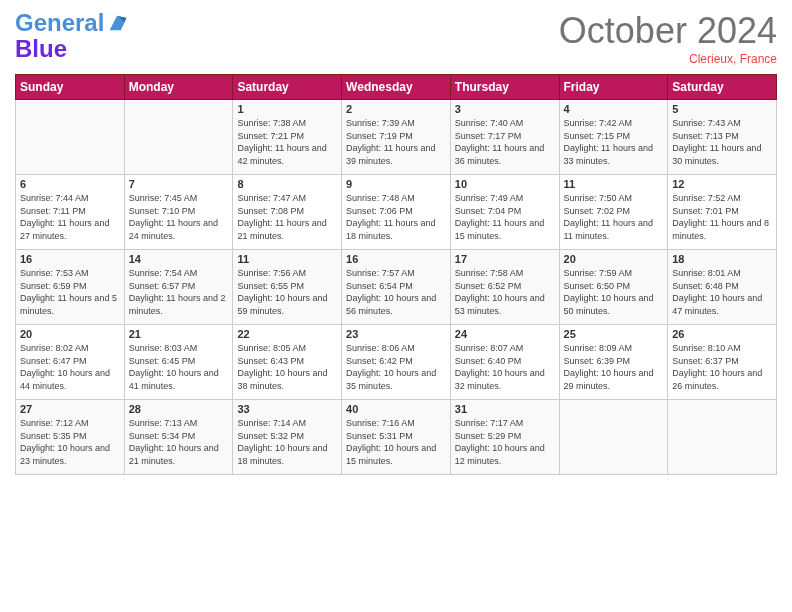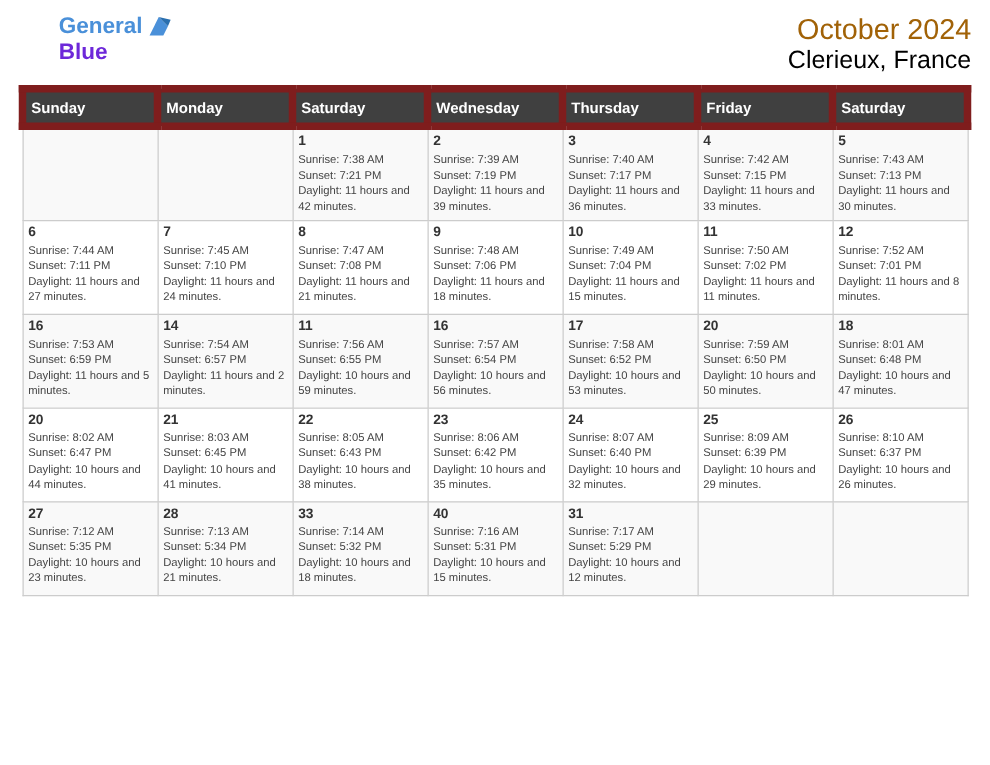--- a/index.html
+++ b/index.html
@@ -20,59 +20,58 @@
       display: flex;
       justify-content: space-between;
       align-items: flex-start;
       margin-bottom: 8px;
     }
     .logo {
       display: flex;
       align-items: center;
     }
     .logo-text {
-      font-size: 18px;
+      font-size: 24px;
       font-weight: bold;
       color: #333;
       line-height: 1.1;
-      margin-left: 32px;
     }
     .logo-text span {
       color: #4a90d9;
     }
     .logo-icon {
       width: 22px;
       height: 22px;
       margin-left: 2px;
     }
     .title-block {
       text-align: right;
     }
     .month-title {
-      font-size: 23px;
+      font-size: 36px;
       font-weight: normal;
-      color: #a16207;
+      color: #737373;
     }
     .location-title {
-      font-size: 20px;
-      color: #000000;
+      font-size: 12px;
+      color: #ef4444;
     }
     table {
       width: 100%;
       border-collapse: collapse;
       table-layout: fixed;
     }
     thead tr th {
-      background-color: #404040;
+      background-color: #be185d;
       color: #fff;
       font-size: 12px;
       font-weight: bold;
       padding: 5px 4px;
       text-align: left;
-      border: 6px solid #7f1d1d;
+      border: 1px solid #7f1d1d;
     }
     tbody tr td {
       border: 1px solid #ccc;
       vertical-align: top;
       padding: 3px 4px;
       font-size: 9.5px;
       color: #333;
       height: 75px;
       background: #fff;
     }

